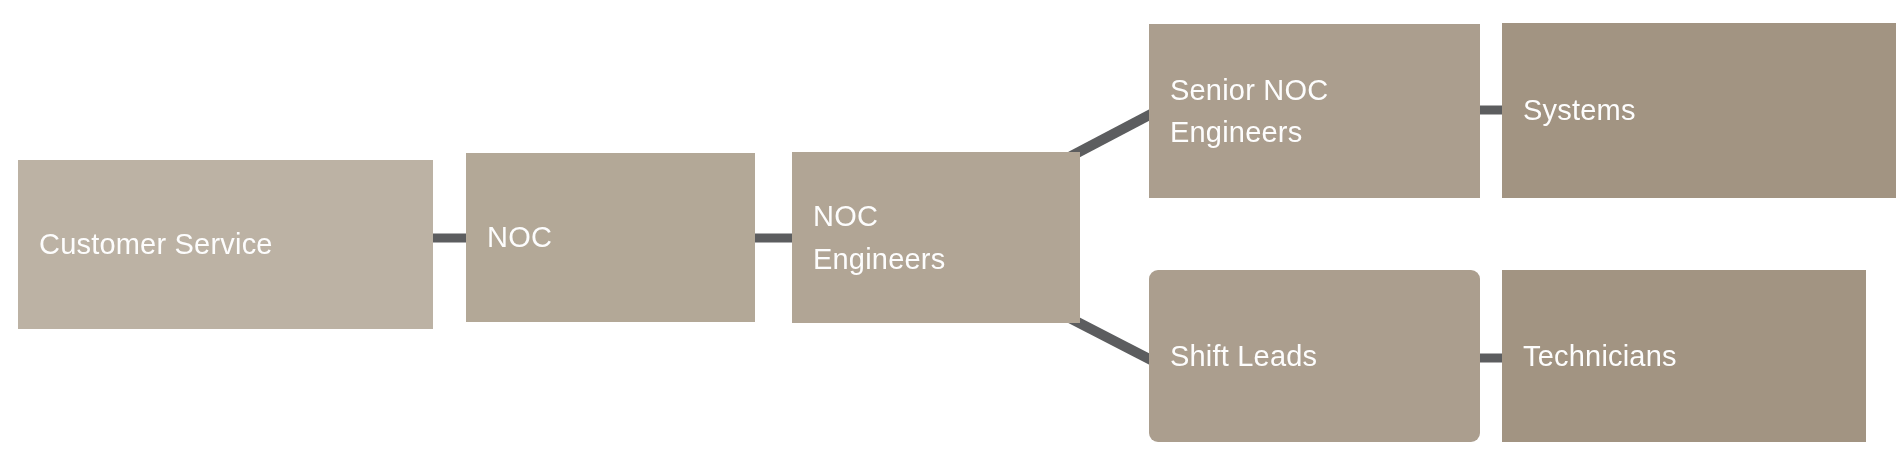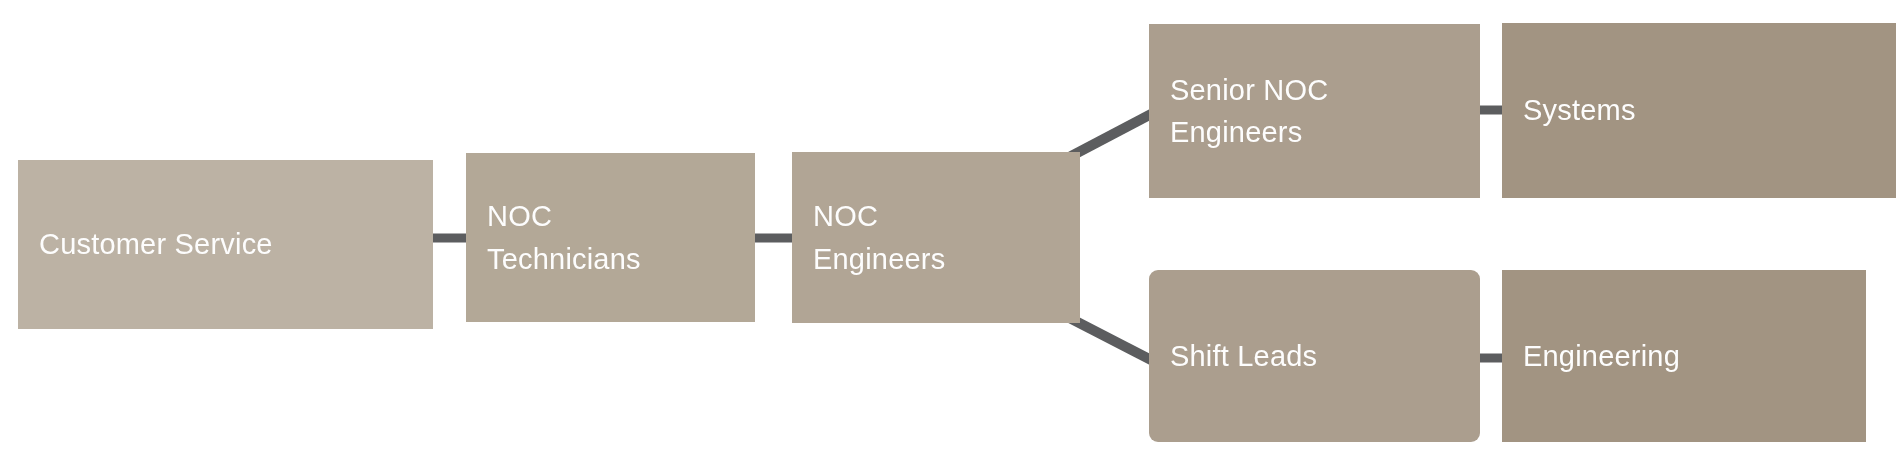--- a/index.html
+++ b/index.html
@@ -62,21 +62,20 @@
     <line x1="1476" y1="110" x2="1506" y2="110" stroke="#5c5d5f" stroke-width="9"></line>
     <line x1="1476" y1="358" x2="1506" y2="358" stroke="#5c5d5f" stroke-width="9"></line>
   </svg>
 
   <div class="node node-csr" style="background: rgb(188, 178, 164);">
     <span class="line">Customer Service</span>
   </div>
 
   <div class="node node-noc-tech" style="background: rgb(179, 168, 151);">
     <span class="line">NOC</span>
-    <span class="line">Technicians</span>
   </div>
 
   <div class="node node-noc-eng" style="background: rgb(177, 165, 149);">
     <span class="line">NOC</span>
     <span class="line">Engineers</span>
   </div>
 
   <div class="node node-senior-noc" style="background: rgb(171, 158, 142);">
     <span class="line">Senior NOC</span>
     <span class="line">Engineers</span>
@@ -84,16 +83,16 @@
 
   <div class="node node-systems" style="background: rgb(162, 148, 130);">
     <span class="line">Systems</span>
   </div>
 
   <div class="node node-shift" style="background: rgb(171, 158, 142); border-radius: 9px;">
     <span class="line">Shift Leads</span>
   </div>
 
   <div class="node node-mgmt" style="background: rgb(162, 148, 130);">
-    <span class="line">Engineering</span>
+    <span class="line">Technicians</span>
   </div>
 
 </div>
 
 </body></html>

